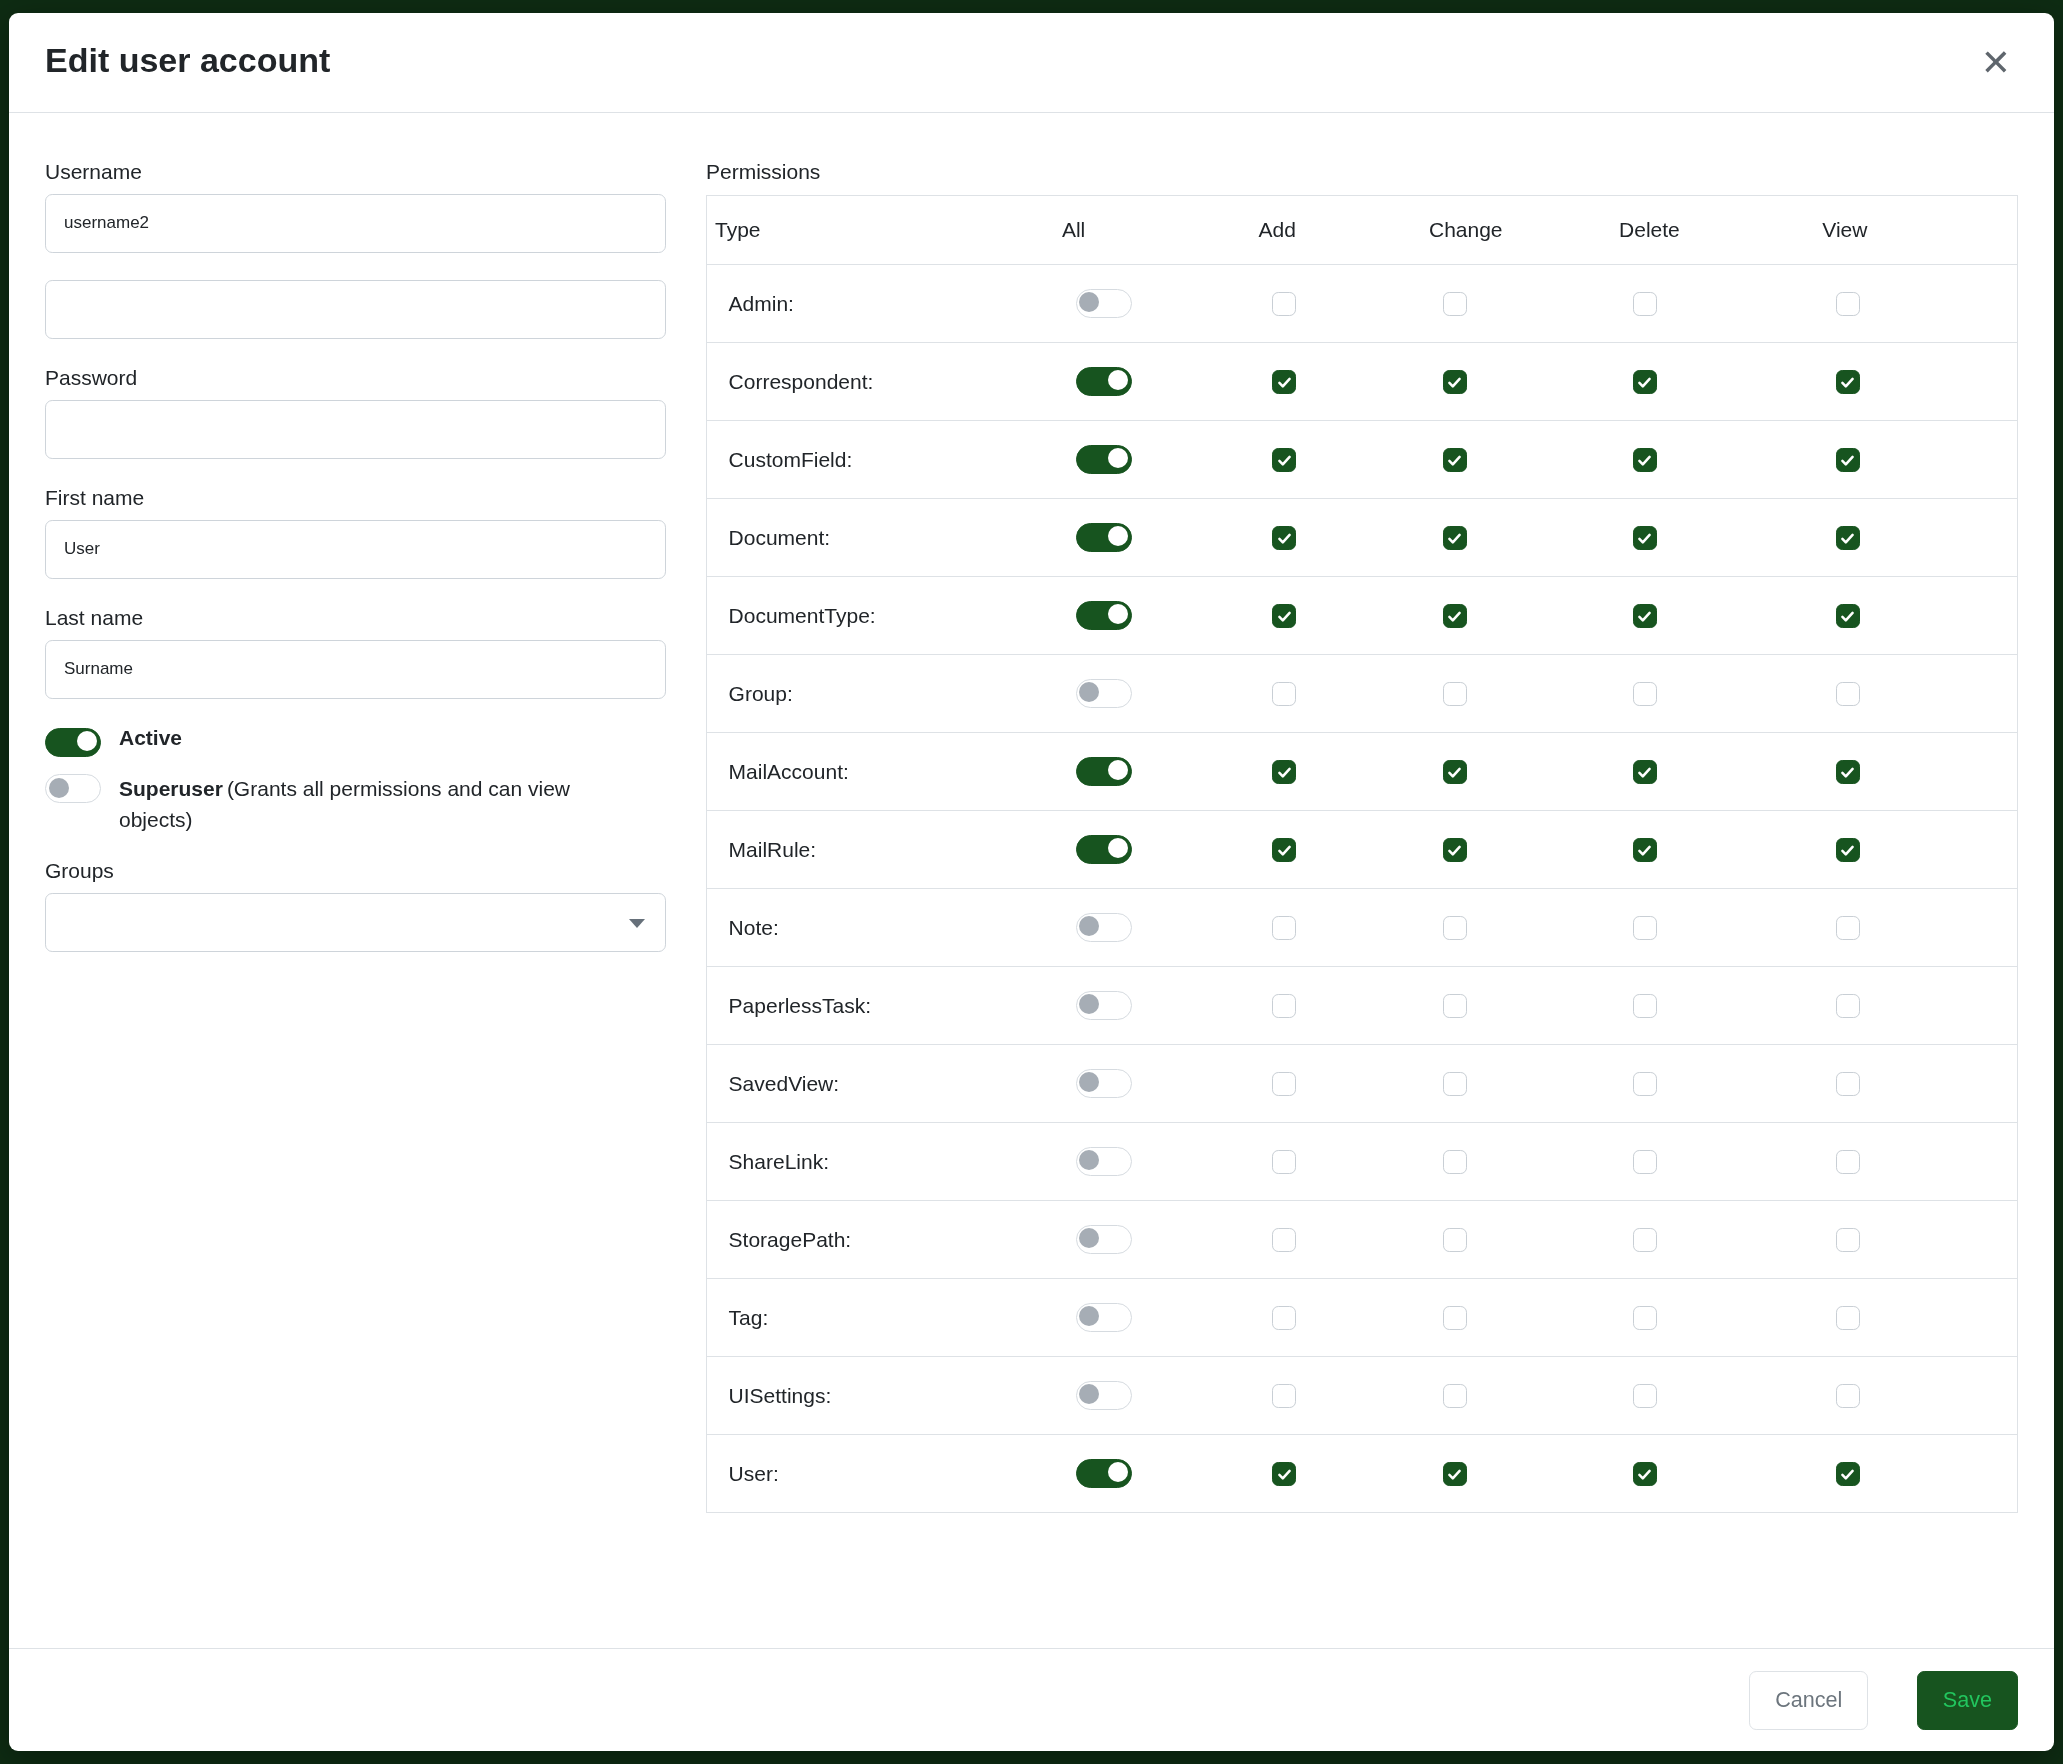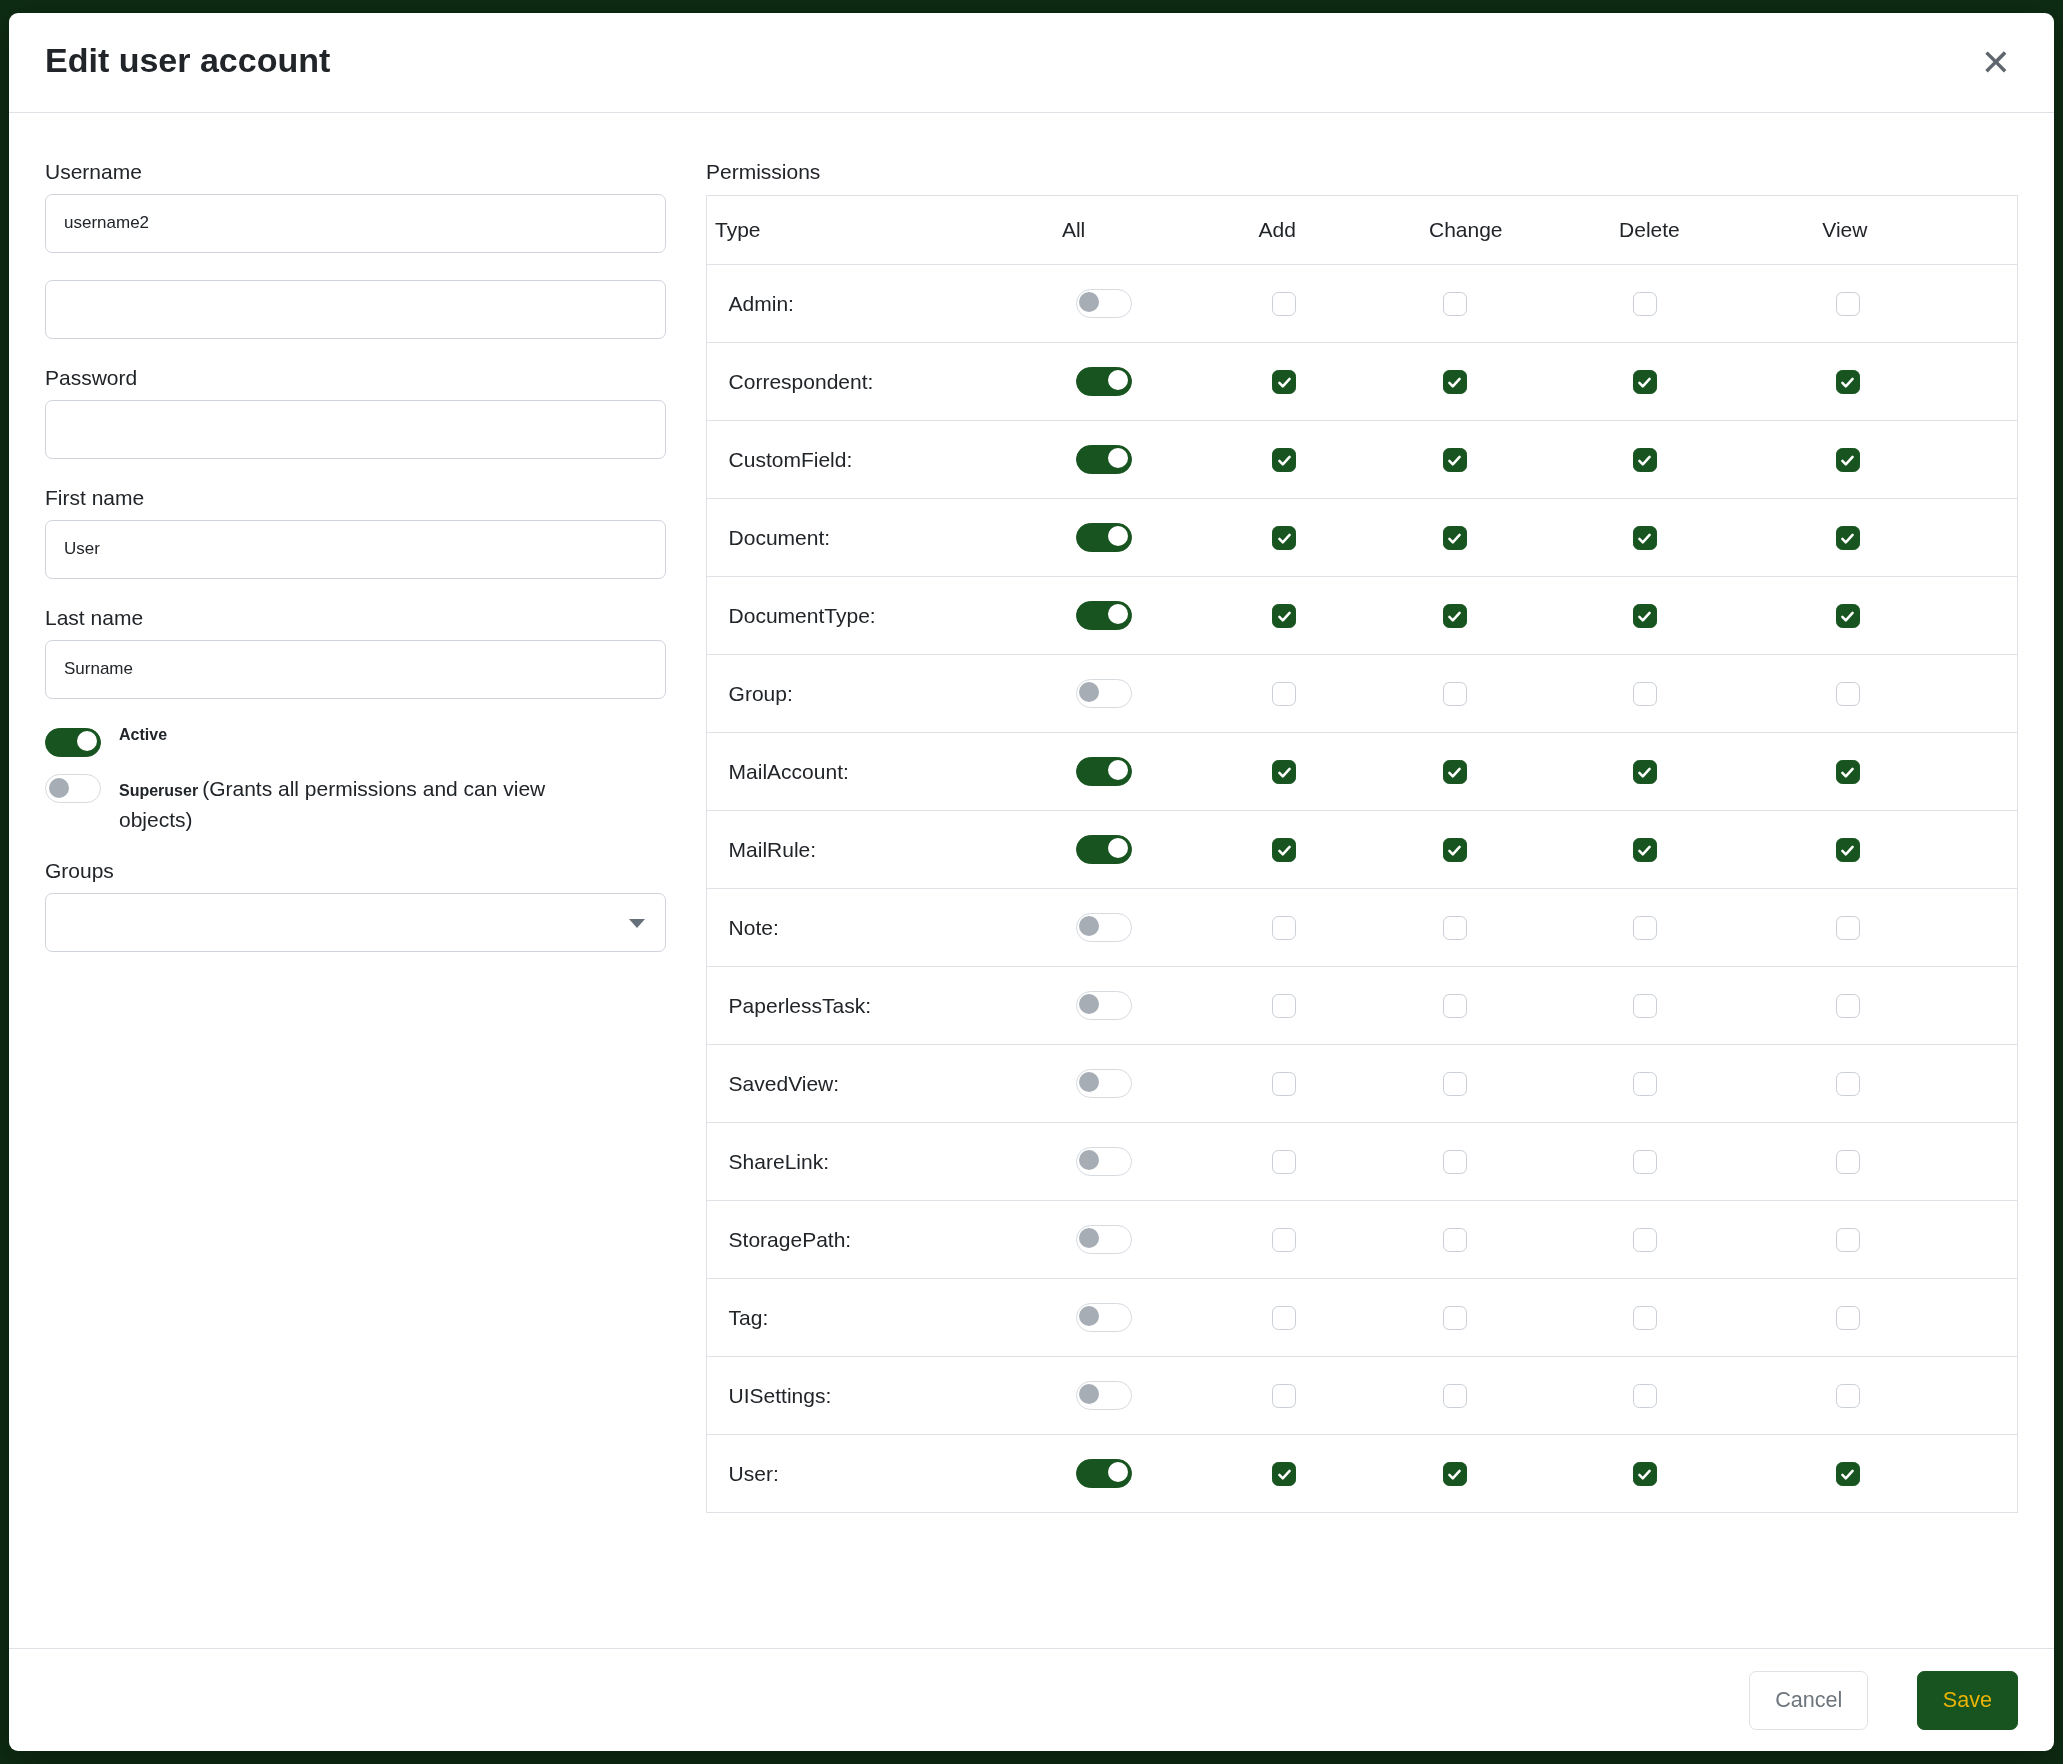--- a/index.html
+++ b/index.html
@@ -62,21 +62,21 @@
   }
   .toggle .knob{
     position:absolute;top:2.7px;left:2.7px;width:20px;height:20px;border-radius:50%;
     background:#a6adb5;
   }
   .toggle.on{background:var(--accent);border-color:var(--accent);}
   .toggle.on .knob{left:auto;right:2.7px;background:#fff;}
 
   .switch-row{display:flex;align-items:flex-start;gap:18px;margin-bottom:16px;}
   .switch-row .toggle{margin-top:1.8px;}
-  .switch-label{font-size:16px;font-weight:700;}
+  .switch-label{font-size:21px;font-weight:700;}
   .hint{font-size:21px;font-weight:400;}
   .switch-text{line-height:1.5;max-width:504px;}
   .groups-field{margin-top:23.4px;}
 
   .perm-label{font-size:21px;margin-bottom:11.7px;}
   table{width:100%;border-collapse:collapse;border:0.9px solid var(--border);}
   th{
     font-weight:400;font-size:21px;text-align:left;
     padding:21px 8px;border-bottom:0.9px solid var(--border);line-height:1.2;
   }
@@ -95,21 +95,21 @@
 
   .modal-footer{
     border-top:0.9px solid var(--border);
     padding:21.6px 36px;display:flex;justify-content:flex-end;align-items:center;gap:14.4px;
   }
   .btn{
     font-size:21.6px;border-radius:7.2px;padding:0 25px;height:59px;
     font-family:inherit;cursor:pointer;line-height:56px;margin-left:34px;
   }
   .btn-cancel{background:#fff;border:0.9px solid var(--border);color:#6c757d;}
-  .btn-save{background:var(--accent);border:0.9px solid var(--accent);color:#eab308;}
+  .btn-save{background:var(--accent);border:0.9px solid var(--accent);color:#22c55e;}
 </style>
 </head>
 <body>
 
 <div class="modal">
 
   <div class="modal-header">
     <h1 class="modal-title">Edit user account</h1>
     <button class="close-btn"><span>✕</span></button>
   </div>

